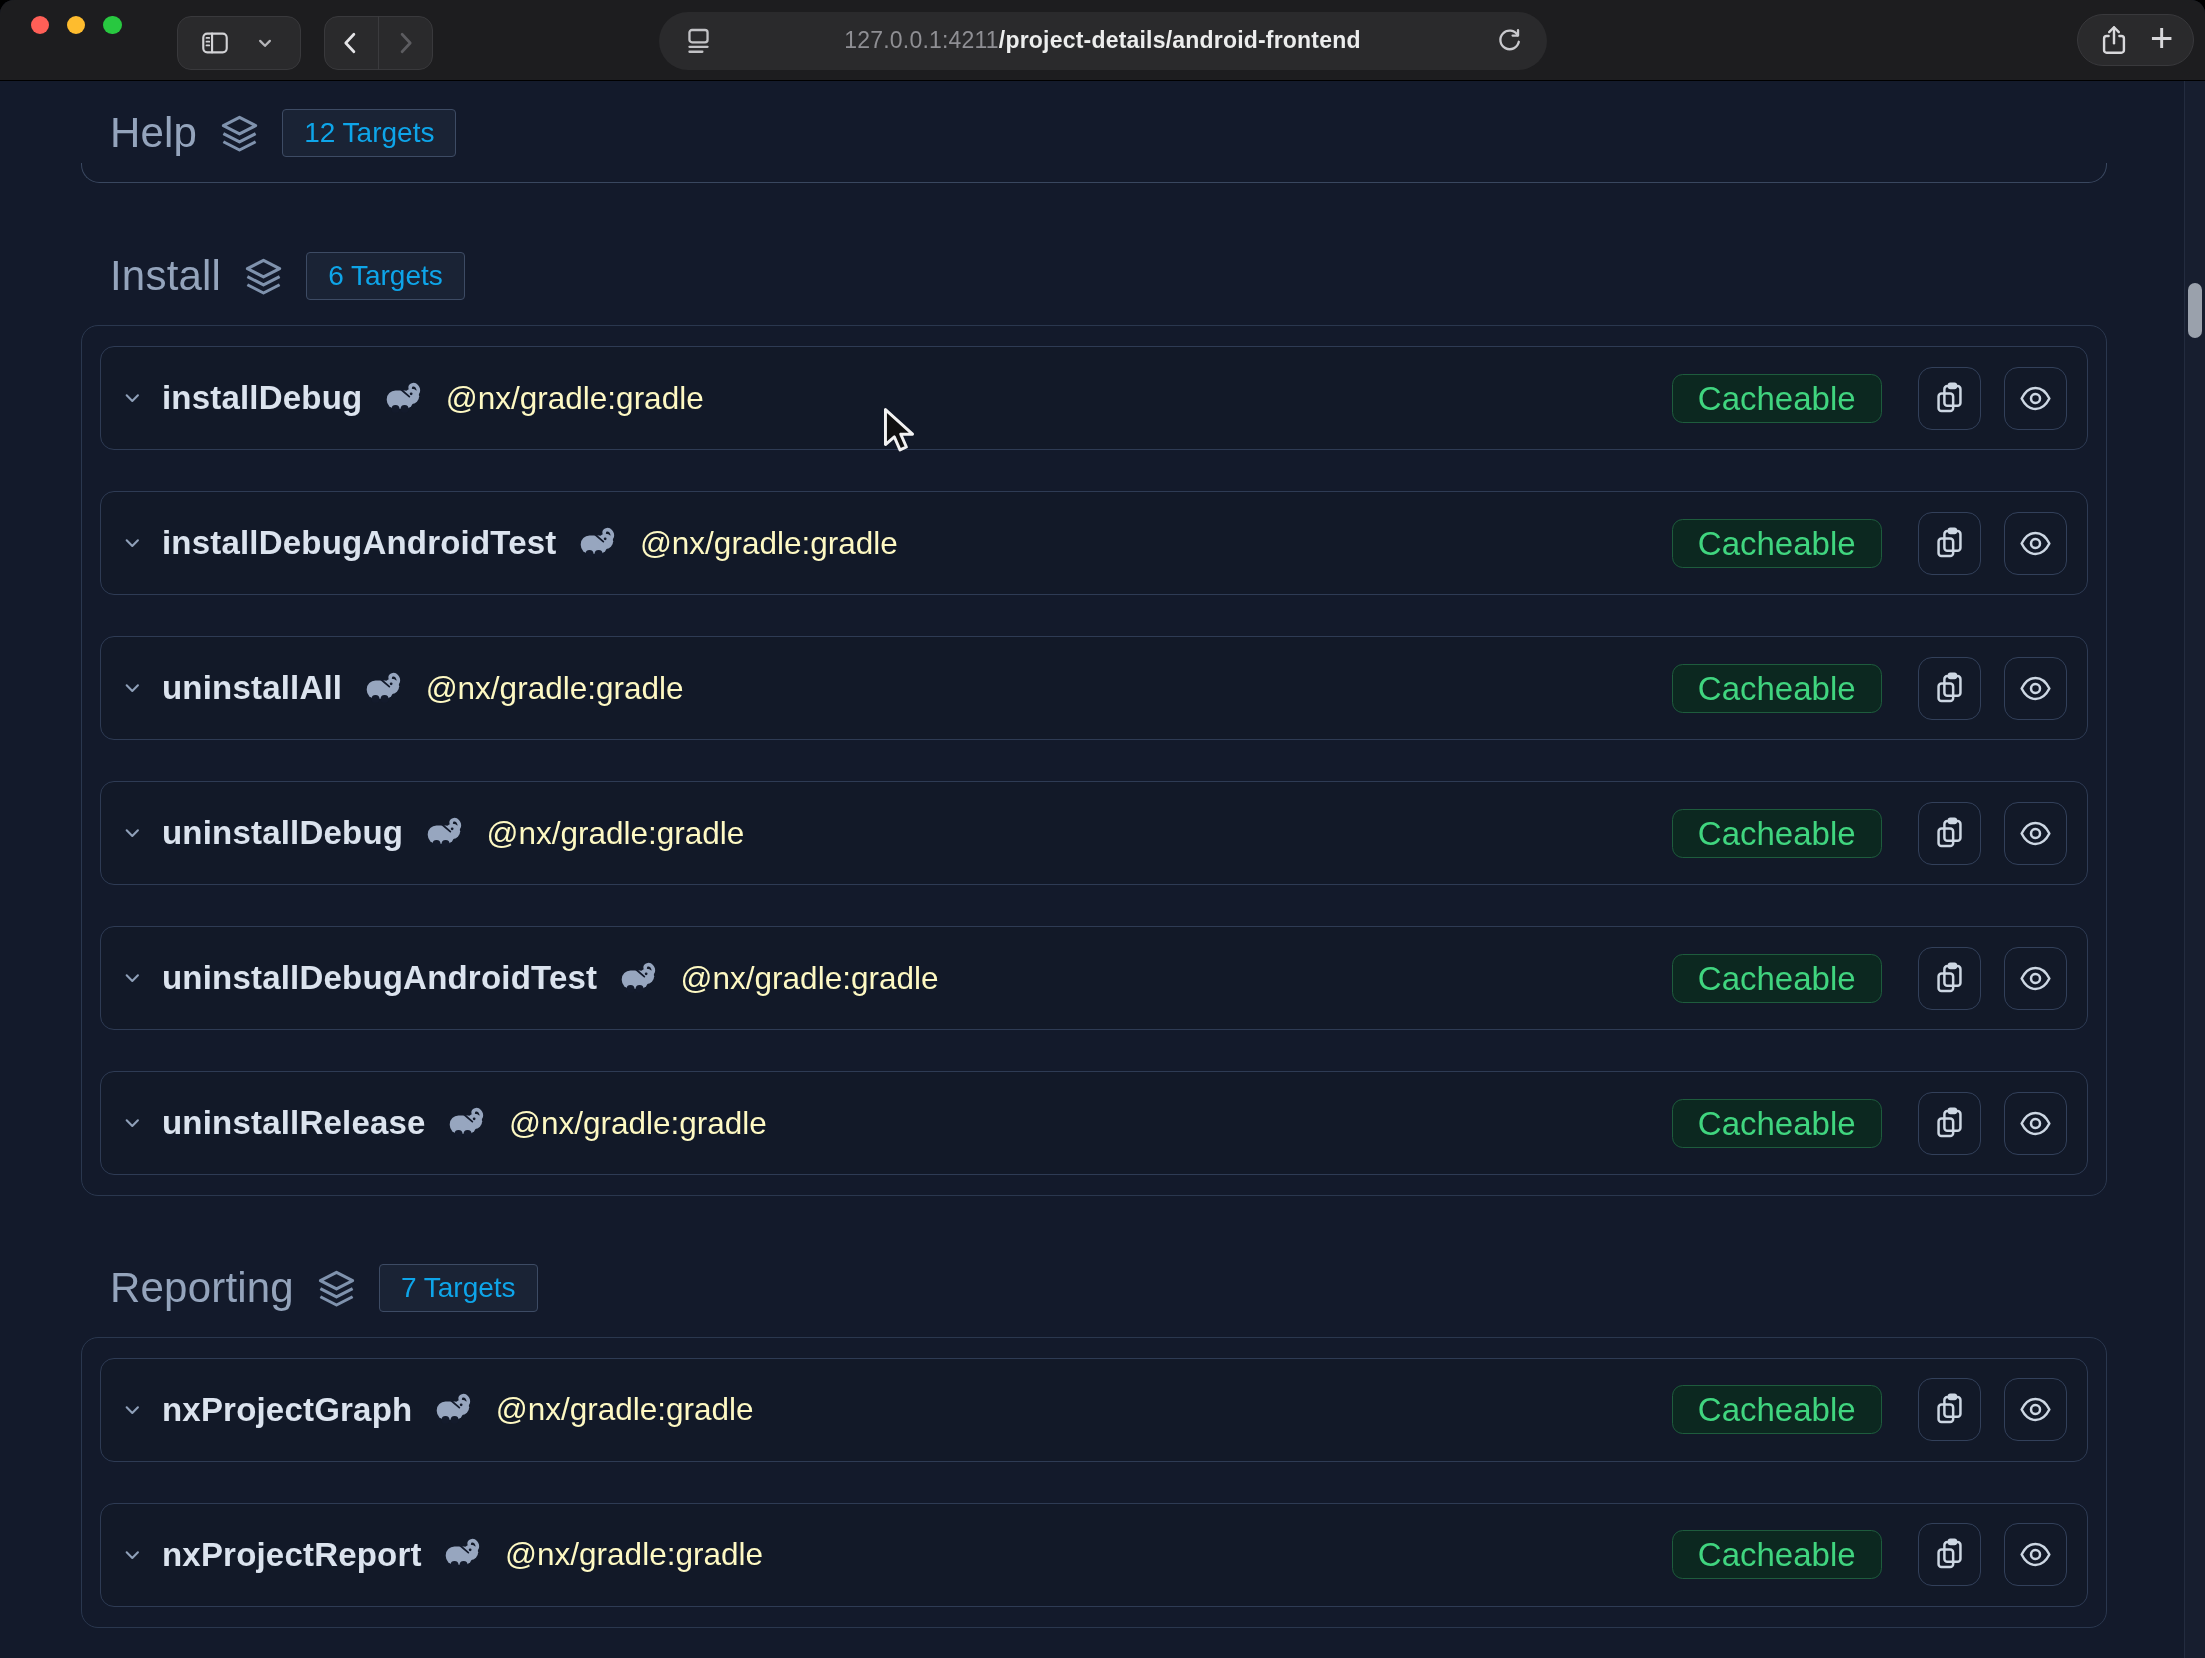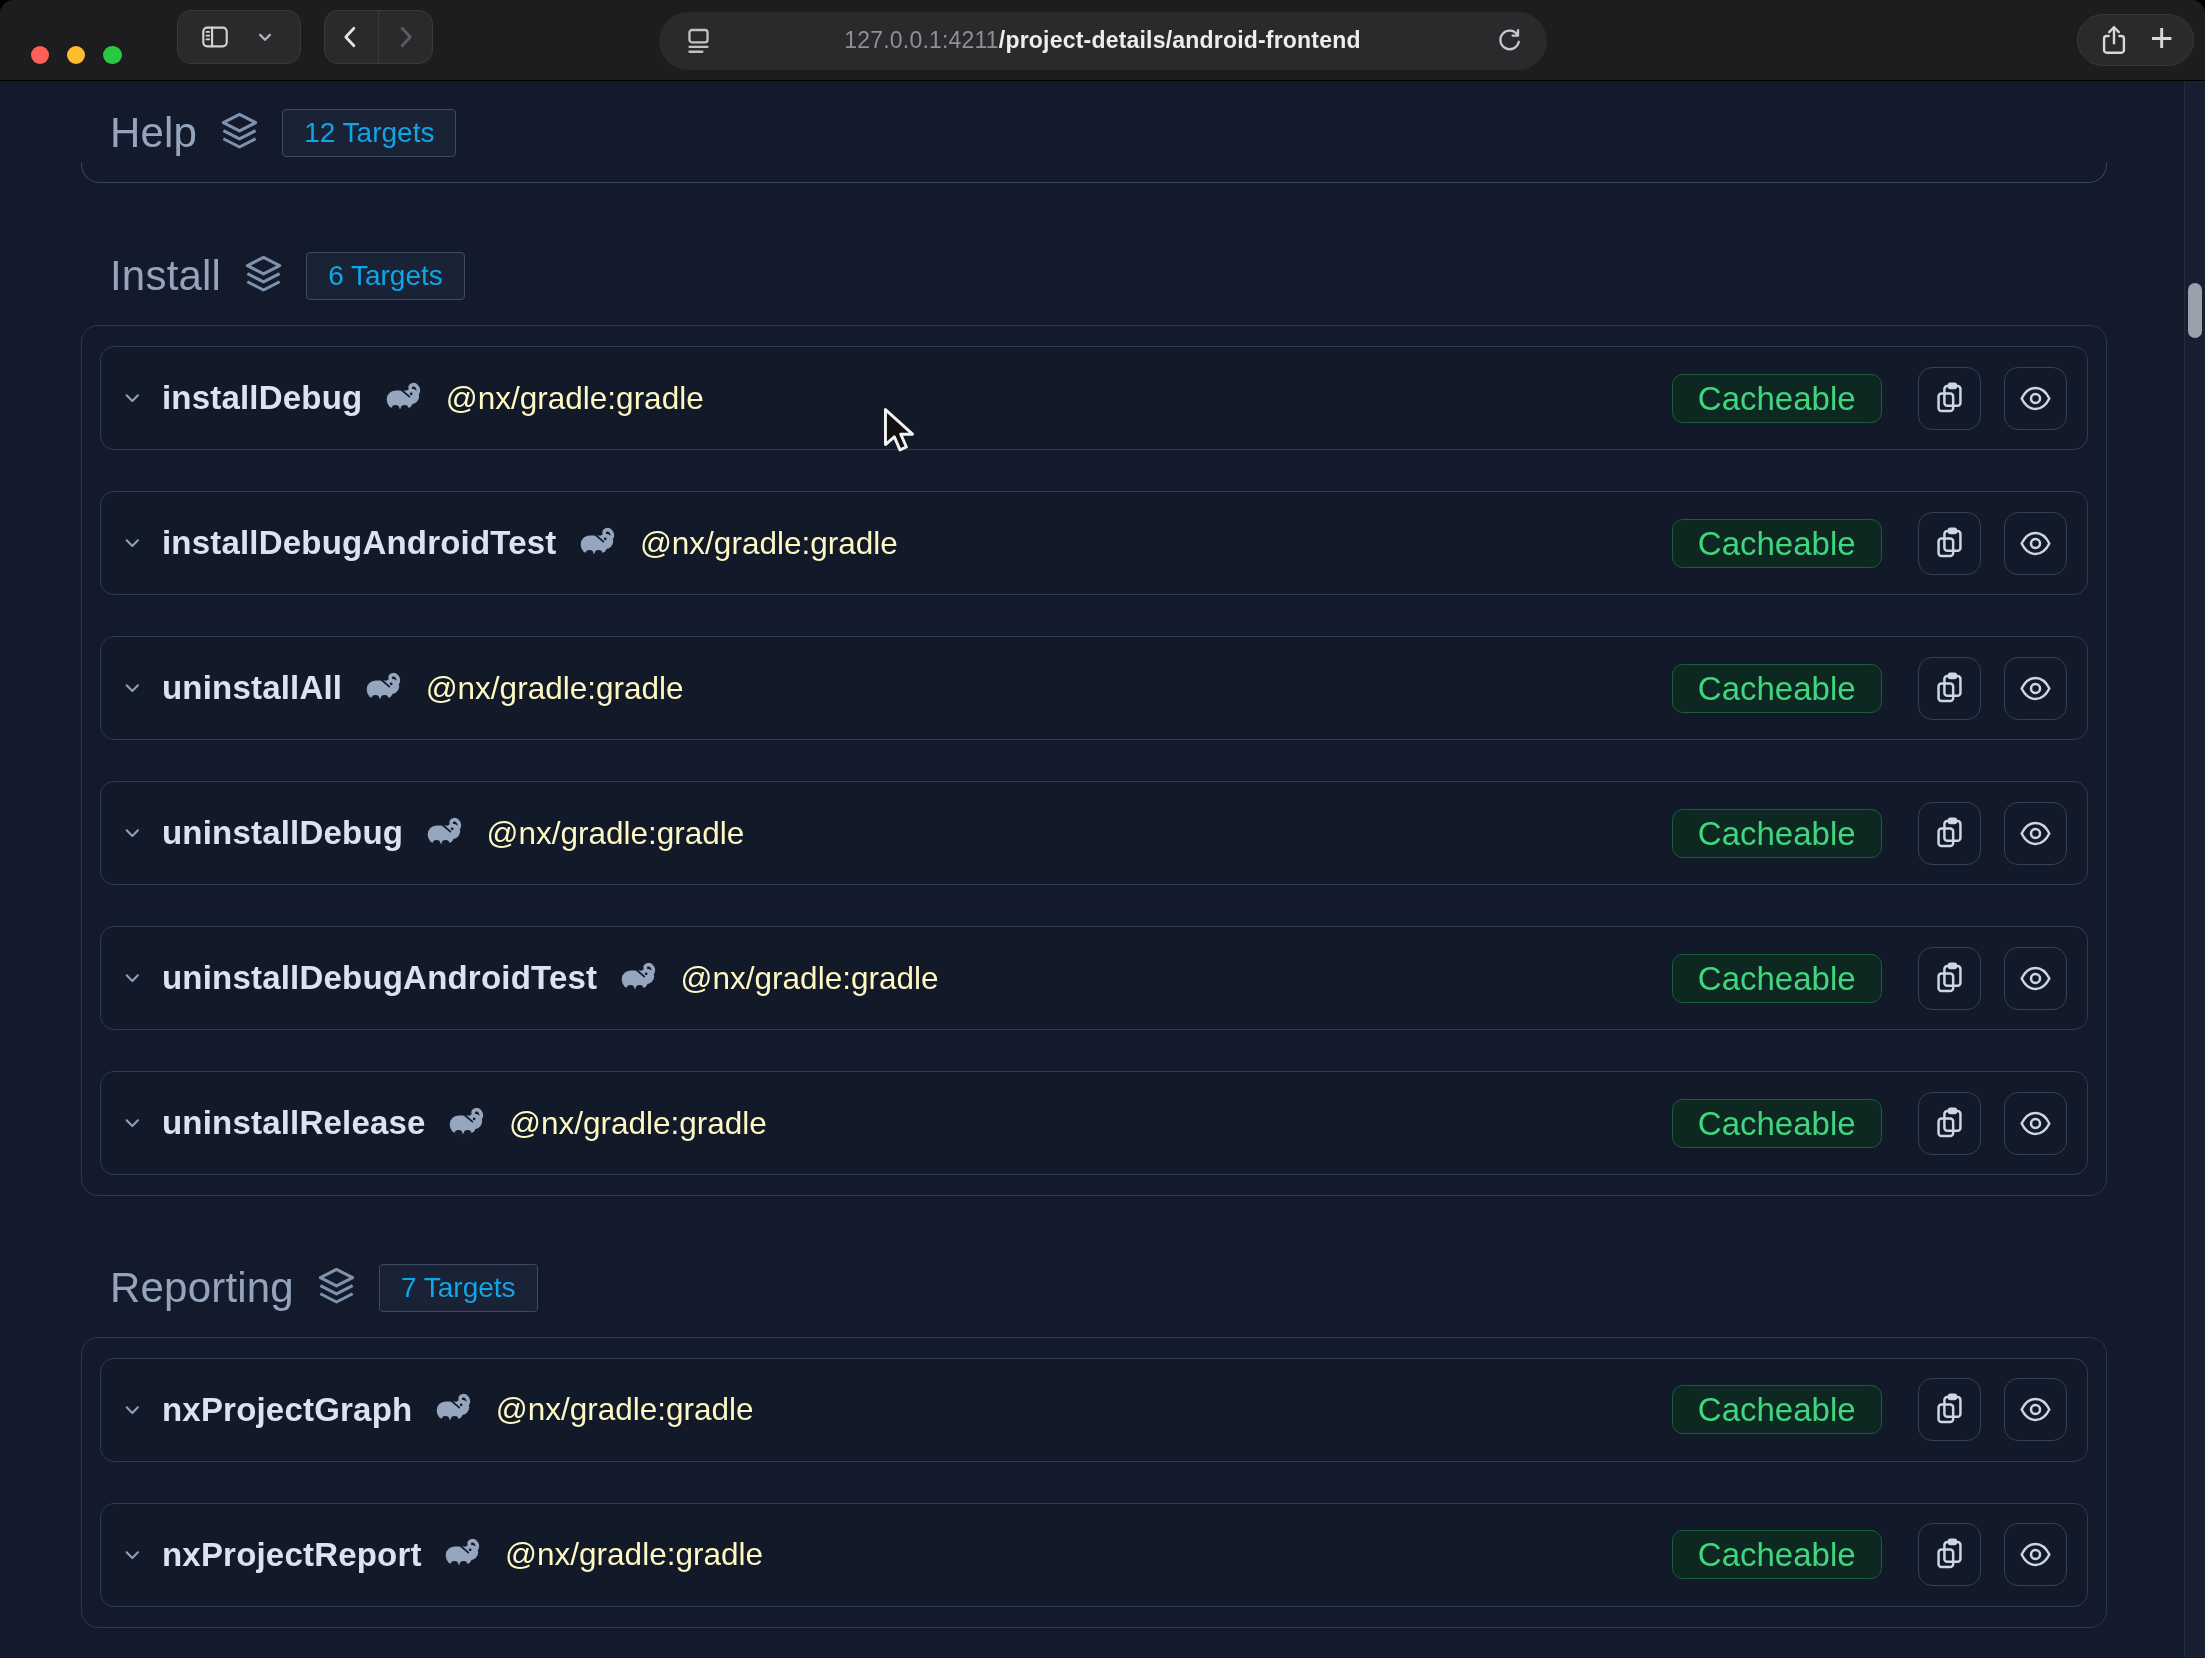--- a/index.html
+++ b/index.html
@@ -1,21 +1,21 @@
 <!DOCTYPE html>
 <html style="font-size:12.3px"><head>
 <meta charset="utf-8">
 <style>
   html,body{margin:0;padding:0;background:#000;}
   *{box-sizing:border-box;}
   body{font-family:"Liberation Sans","DejaVu Sans",sans-serif;-webkit-font-smoothing:antialiased;}
   .window{position:relative;width:2205px;height:1659px;background:#131a2b;border-radius:14px 14px 0 0;overflow:hidden;}
 
   
-  .toolbar{position:relative;height:81px;background:#1d1d1f;display:flex;align-items:flex-end;padding:16px 14px;border-bottom:0.8px solid #000;}
+  .toolbar{position:relative;height:81px;background:#1d1d1f;display:flex;align-items:flex-start;padding:16px 14px;border-bottom:0.8px solid #000;}
   .traffic{display:flex;gap:17.7px;padding:0 14px 0 17px;}
   .light{width:18.4px;height:18.4px;border-radius:50%;}
   .light.red{background:#ff5f57;}
   .light.yellow{background:#febc2e;}
   .light.green{background:#28c840;}
   .tb-group{background:#2a2a2c;border:0.8px solid #39393c;border-radius:14px;height:54px;display:flex;align-items:center;color:#c9c9cc;}
   .sidebar-group{margin-left:41px;width:124px;justify-content:space-evenly;}
   .nav-group{margin-left:23px;width:109px;}
   .nav-cell{width:54px;height:54px;display:flex;align-items:center;justify-content:center;}
   .nav-cell+.nav-cell{border-left:0.8px solid #3b3b3e;}
@@ -25,21 +25,21 @@
   .urlbar .page-ico{position:absolute;left:24.6px;top:50%;transform:translateY(-50%);}
   .urlbar .reload-ico{position:absolute;right:21.5px;top:50%;transform:translateY(-50%);}
   .url-text{font-size:23px;letter-spacing:0.2px;white-space:nowrap;}
   .url-host{color:#8f8f94;}
   .url-path{color:#eceded;font-weight:600;}
   .right-group{position:absolute;right:11.5px;top:14px;width:117px;height:52px;border-radius:26px;justify-content:space-evenly;}
   .plus-glyph{font-size:40px;font-weight:300;color:#d8d8db;line-height:1;margin-top:-3.1px;}
 
   
   .page{position:relative;height:1578px;padding:0 98px 0 81px;overflow:hidden;background:#131a2b;}
-  .ghead{display:flex;gap:21px;margin-left:29px;}
+  .ghead{display:flex;align-items:center;gap:21px;margin-left:29px;}
   .ghead .gtitle{font-size:42px;font-weight:400;color:#94a4bc;margin:0;letter-spacing:0.2px;}
   .layers-icon{width:43px;height:43px;color:#7f92ad;flex:none;}
   .count-badge{font-size:28px;color:#0ea5e9;background:#1a2335;border:1.5px solid #3d4b64;border-radius:4px;padding:7.7px 21px;line-height:1.1;}
   .ghead-help{margin-top:28px;}
   .help-edge{margin-top:6.1px;height:20px;border:1.5px solid #39475f;border-top:none;border-radius:0 0 18.4px 18.4px;}
   .ghead-install{margin-top:69px;}
   .ghead-reporting{margin-top:68px;}
   .targets-box{margin-top:24.6px;border:1.5px solid #2a374e;border-radius:17px;padding:20px 18.4px;}
   .target-row{height:104px;border:1.5px solid #2e3b54;border-radius:14px;display:flex;align-items:center;padding:0 20px 0 19px;margin-bottom:41px;background:#121928;}
   .target-row:last-child{margin-bottom:0;}

